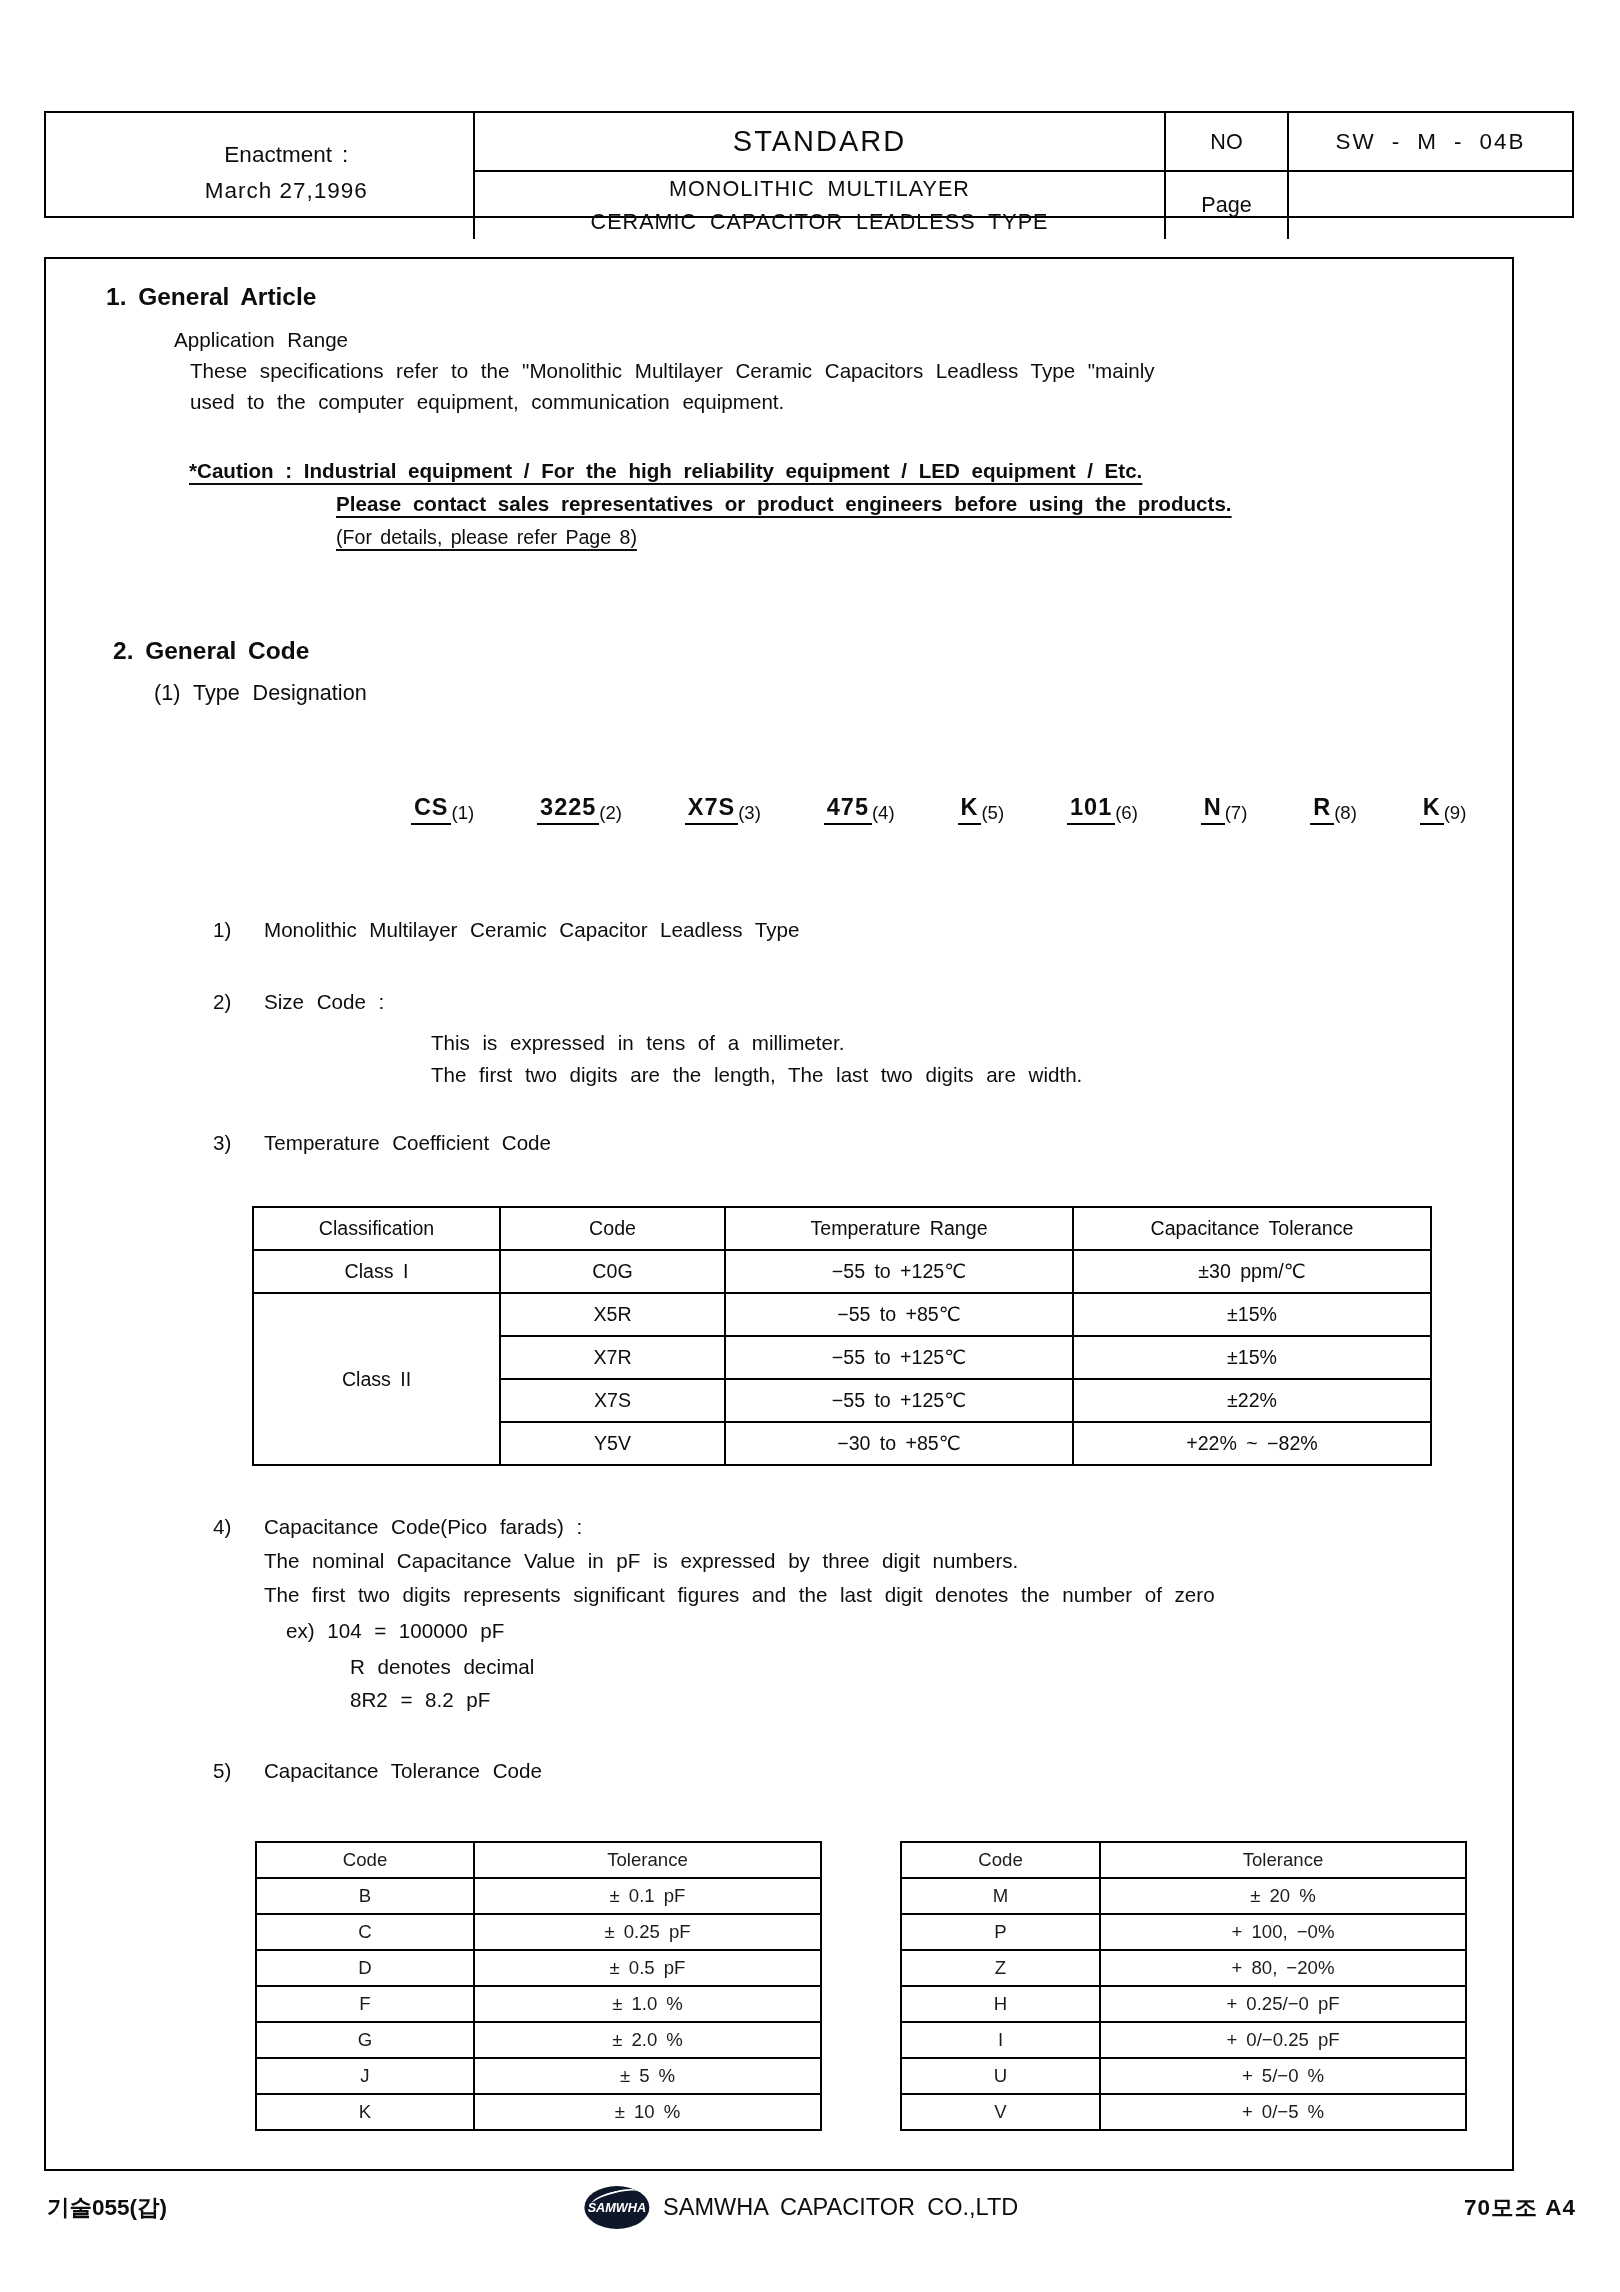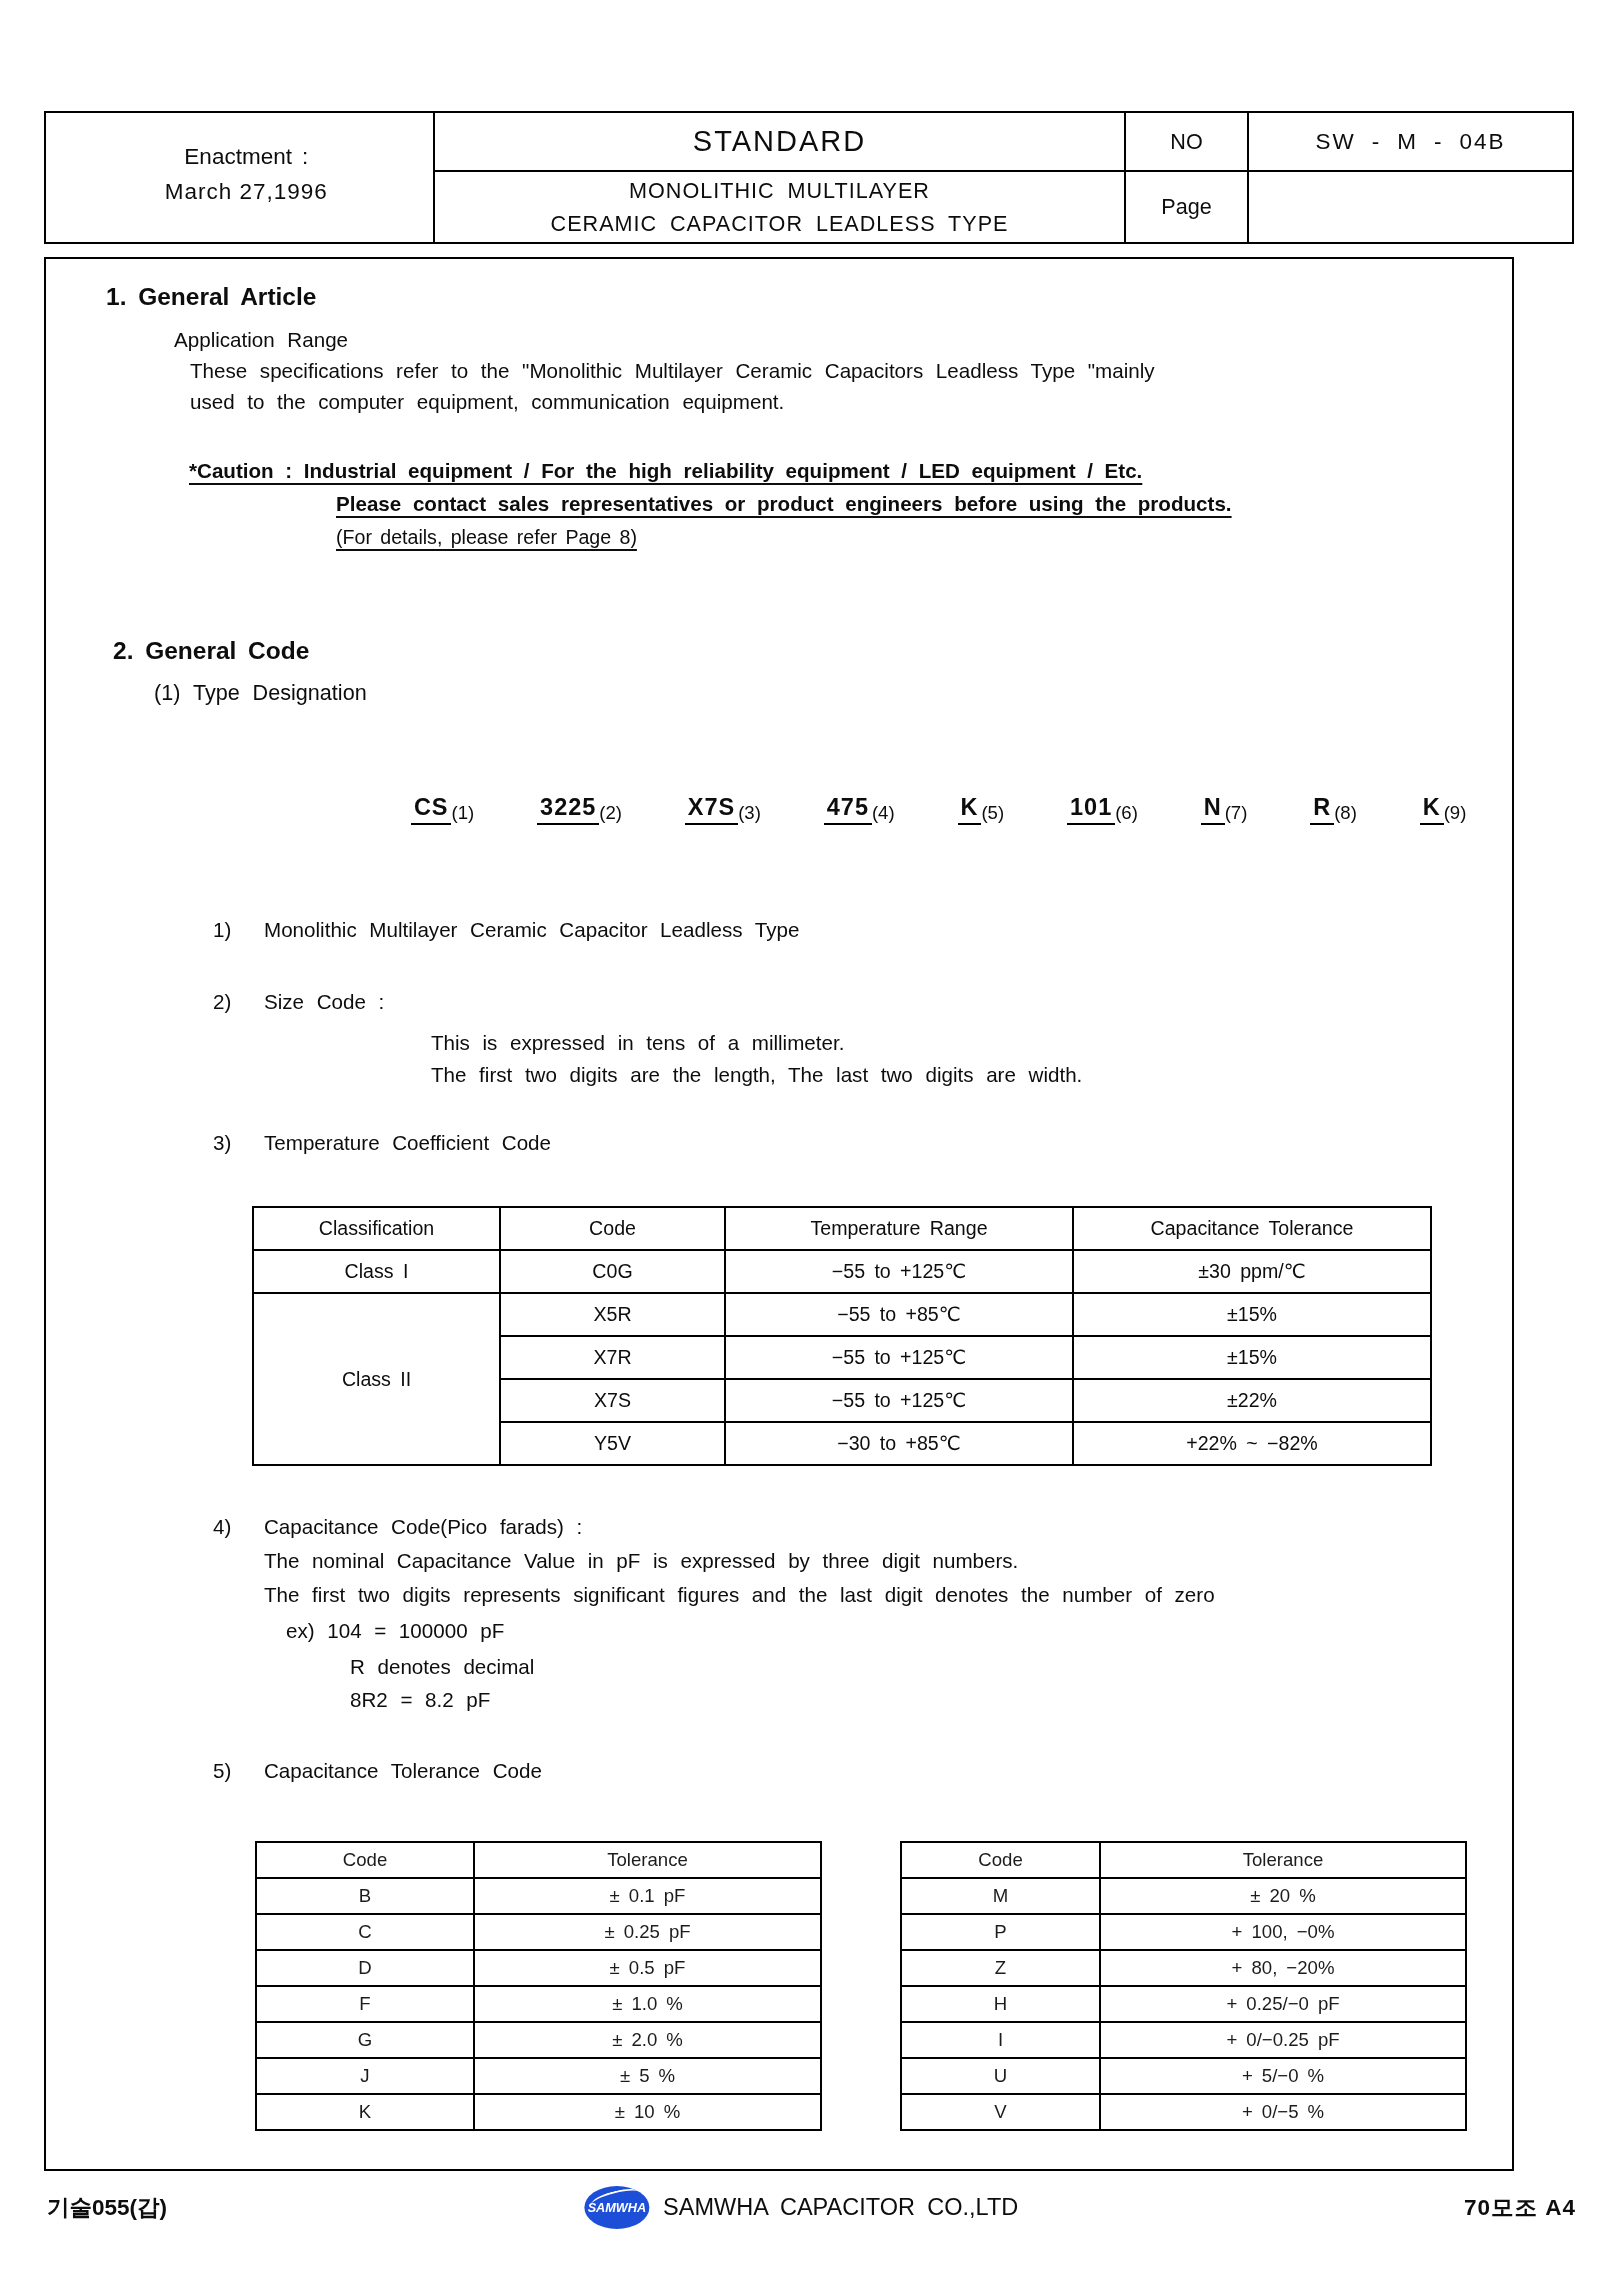--- a/index.html
+++ b/index.html
@@ -4,25 +4,26 @@
 <style>
   html,body{margin:0;padding:0;background:#ffffff;}
   body{
     width:1620px;height:2293px;position:relative;
     font-family:"Liberation Sans","DejaVu Sans",sans-serif;
     color:#0d0d0d;-webkit-font-smoothing:antialiased;
   }
   .abs{position:absolute;white-space:nowrap;}
   
   .hdr{
-    position:absolute;left:44px;top:111px;width:1530px;height:133px;
+    position:absolute;left:44px;top:111px;width:1530px;height:107px;
     border:2.9px solid #000;box-sizing:border-box;
     display:grid;
     grid-template-columns:389px 691px 123px 1fr;
     grid-template-rows:59px 1fr;
+    padding-left:40px;
   }
   .hdr .cell{box-sizing:border-box;display:flex;align-items:center;justify-content:center;}
   .c-enact{grid-row:1/3;grid-column:1;border-right:2.9px solid #000;
     flex-direction:column;align-items:stretch;justify-content:center;padding:0 2px 5.9px 15.7px;}
   .c-enact .lab{font-size:22.5px;word-spacing:3.9px;}
   .c-enact .date{font-size:22.5px;text-align:right;margin-top:9.8px;letter-spacing:1px;}
   .c-std{grid-row:1;grid-column:2;border-right:2.9px solid #000;border-bottom:2.9px solid #000;
     font-size:29px;letter-spacing:2px;word-spacing:3.9px;}
   .c-sub{grid-row:2;grid-column:2;border-right:2.9px solid #000;flex-direction:column;
     font-size:21.6px;letter-spacing:1px;word-spacing:5.9px;line-height:1.55;}
@@ -59,21 +60,21 @@
   .toltable td,.toltable th{border:2px solid #000;text-align:center;font-weight:400;
     font-size:18.6px;word-spacing:3.9px;color:#1c1c1c;padding:0;height:34px;}
   .tol-left{left:209px;top:1582px;}
   .tol-right{left:854px;top:1582px;}
   
   .footer-left{left:47px;top:2192px;font-size:22.5px;font-weight:700;}
   .footer-right{right:44px;top:2192px;font-size:22.5px;font-weight:700;letter-spacing:1px;}
   .footer-center{position:absolute;left:50%;top:2186px;transform:translateX(-52%);
     display:flex;align-items:center;gap:13.7px;}
   .logo{
-    width:65px;height:43px;border-radius:50%;background:#1d4ed8;
+    width:65px;height:43px;border-radius:50%;background:#0f172a;
     display:flex;align-items:center;justify-content:center;position:relative;overflow:hidden;
   }
   .logo::before{
     content:"";position:absolute;left:5.9px;top:4.9px;width:51px;height:13.7px;
     border-radius:50%;border-top:2.9px solid #fff;transform:rotate(-14deg);
   }
   .logo span{color:#fff;font-size:12.7px;font-weight:700;font-style:italic;letter-spacing:0;}
   .footer-company{font-size:23.5px;word-spacing:5.9px;}
 </style>
 </head>

